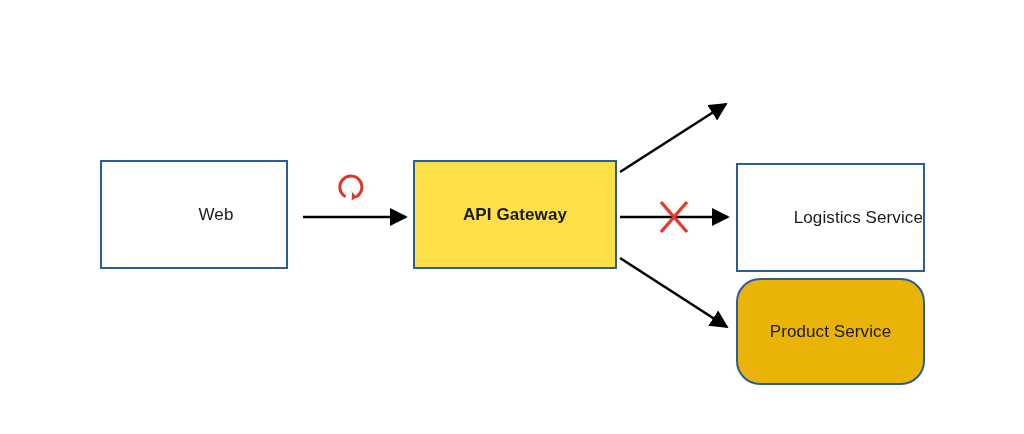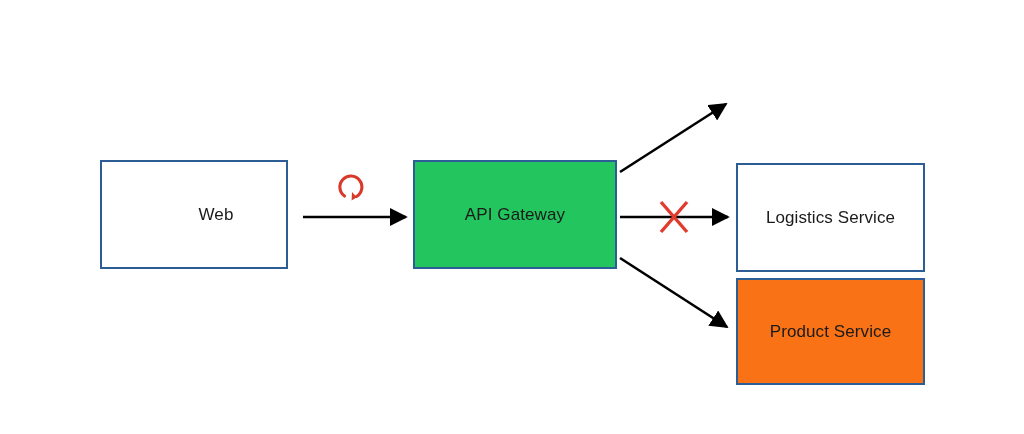--- a/index.html
+++ b/index.html
@@ -31,21 +31,21 @@
     font-family: "Liberation Sans", sans-serif;
     font-size: 17px;
     color: #1a1a1a;
     line-height: 1;
     white-space: nowrap;
     letter-spacing: 0.1px;
   }
   #node-web       { left: 100px; top: 160px; width: 188px; height: 109px; padding-left: 44px; }
   #node-gateway   { left: 413px; top: 160px; width: 204px; height: 109px; }
   #node-order     { left: 736px; top: 46px;  width: 189px; height: 106px; }
-  #node-logistics { left: 736px; top: 163px; width: 189px; height: 109px; }
+  #node-logistics { left: 736px; top: 163px; width: 189px; height: 109px; justify-content: flex-end; }
   #node-product   { left: 736px; top: 278px; width: 189px; height: 107px; }
 
   .edge-layer {
     position: absolute;
     left: 0;
     top: 0;
     width: 1024px;
     height: 434px;
     pointer-events: none;
   }
@@ -83,30 +83,30 @@
 
     <g>
       <line x1="620" y1="258" x2="727" y2="327" stroke="#000000" stroke-width="2.6" marker-end="url(#arrowhead)"></line>
     </g>
   </svg>
 
   <div class="node" id="node-web" style="--node-border: #2c5d94; background: rgb(255, 255, 255);">
     <span class="node-label">Web</span>
   </div>
 
-  <div class="node" id="node-gateway" style="--node-border: #2c5d94; background: #22c55e;">
+  <div class="node" id="node-gateway" style="--node-border: #2c5d94; background: #fde047; font-weight: bold;">
     <span class="node-label">API Gateway</span>
   </div>
 
 
   <div class="node" id="node-logistics" style="--node-border: #2c5d94; background: rgb(255, 255, 255);">
     <span class="node-label">Logistics Service</span>
   </div>
 
-  <div class="node" id="node-product" style="--node-border: #2c5d94; background: #f97316;">
+  <div class="node" id="node-product" style="--node-border: #2c5d94; background: #eab308; border-radius: 24px;">
     <span class="node-label">Product Service</span>
   </div>
 
   <svg class="marker-layer" viewBox="0 0 1024 434" width="1024" height="434">
 
     <g>
       <path d="M 356.5 196.5
                A 11 11 0 1 0 344.5 196.0" fill="none" stroke="#d9392a" stroke-width="3.1" stroke-linecap="round"></path>
       <path d="M 352.0 192.0 L 356.8 197.2 L 351.6 200.6 Z" fill="#d9392a"></path>
     </g>

